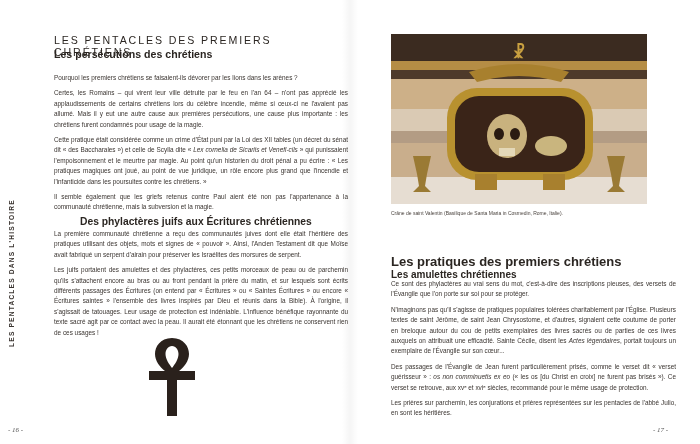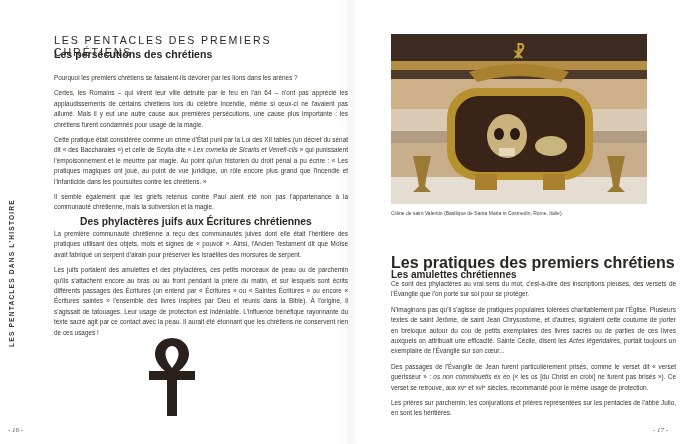--- a/index.html
+++ b/index.html
@@ -28,21 +28,21 @@
   .folio-left { left: 8px; text-align: center; }
   .folio-right { left: 653px; }
 
   .chapter-title {
     position: absolute; left: 54px; top: 34px; margin: 0;
     font-size: 10.6px; letter-spacing: 1.9px; font-weight: normal; color: #2b2622;
   }
   .h2 { margin: 0; font-weight: bold; color: #2b2622; }
   .h-persec { position: absolute; left: 54px; top: 48px; font-size: 10.6px; }
   .h-phyl { position: absolute; left: 60px; top: 216px; font-size: 10.3px; margin-left: 20px; }
-  .h-prat { position: absolute; left: 391px; top: 254px; font-size: 16px; }
+  .h-prat { position: absolute; left: 391px; top: 254px; font-size: 13px; }
   .h3 { position: absolute; left: 391px; top: 269px; font-size: 10px; font-weight: bold; margin: 0; color: #2b2622; }
 
   .block { position: absolute; font-size: 6.4px; line-height: 10.4px; color: #3a3430; text-align: justify; }
   .block p { margin: 0 0 5px 0; }
   .block em { font-style: italic; }
 
   .b-left-1 { left: 54px; top: 73px; width: 294px; }
   .b-left-2 { left: 54px; top: 229px; width: 294px; }
   .b-right-1 { left: 391px; top: 279px; width: 285px; }
 

